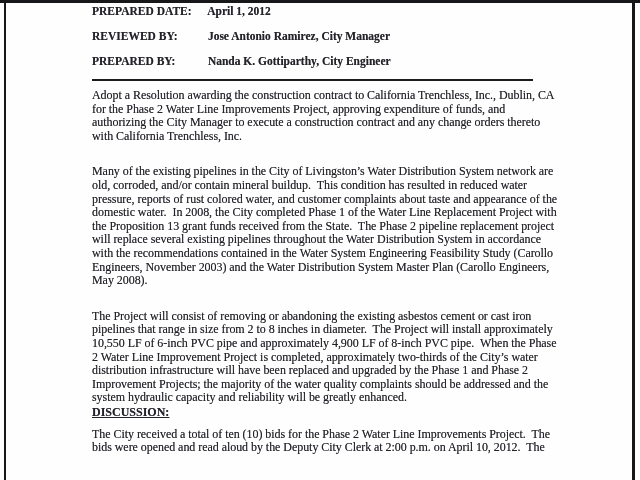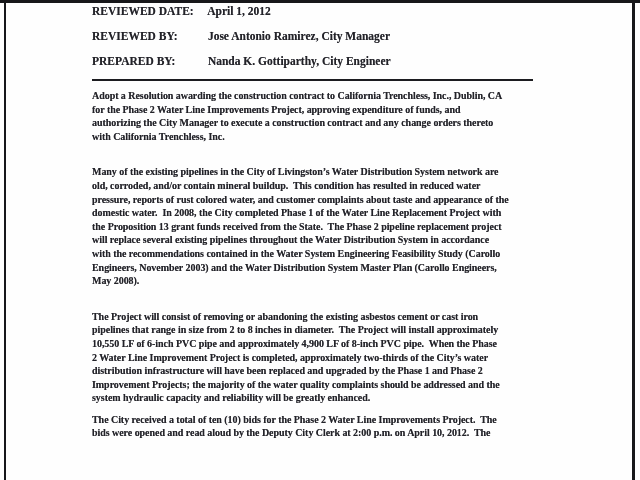--- a/index.html
+++ b/index.html
@@ -63,43 +63,42 @@
     font-size: 12px;
     font-weight: bold;
     line-height: 15px;
     text-decoration: underline;
     margin: 0;
   }
   .heading.mt-recommendation { margin-top: 23px; }
   .heading.mt-background    { margin-top: 15px; }
   .heading.mt-discussion    { margin-top: 0px;  }
   .para {
-    font-size: 10px;
+    font-size: 12px;
     line-height: 13.6px;
     letter-spacing: -0.05px;
     margin: 8px 0 0 0;
     white-space: pre-wrap;
-    font-weight: bold;
   }
   .para.tight { margin-top: 22px; }
   .para.first-bg { margin-top: 22px; }
 </style>
 </head>
 <body>
 
 <div class="page">
   <div class="border-top"></div>
   <div class="border-left"></div>
   <div class="border-right"></div>
 
   <div class="content">
 
     <div class="meta">
       <div class="meta-row">
-        <span class="meta-label">REVIEWED DATE:</span>
+        <span class="meta-label">PREPARED DATE:</span>
         <span class="meta-value">April 1, 2012</span>
       </div>
       <div class="meta-row">
         <span class="meta-label">REVIEWED BY:</span>
         <span class="meta-value">Jose Antonio Ramirez, City Manager</span>
       </div>
       <div class="meta-row">
         <span class="meta-label">PREPARED BY:</span>
         <span class="meta-value">Nanda K. Gottiparthy, City Engineer</span>
       </div>
@@ -127,18 +126,19 @@
       <p class="para tight">The Project will consist of removing or abandoning the existing asbestos cement or cast iron
 pipelines that range in size from 2 to 8 inches in diameter.  The Project will install approximately
 10,550 LF of 6-inch PVC pipe and approximately 4,900 LF of 8-inch PVC pipe.  When the Phase
 2 Water Line Improvement Project is completed, approximately two-thirds of the City’s water
 distribution infrastructure will have been replaced and upgraded by the Phase 1 and Phase 2
 Improvement Projects; the majority of the water quality complaints should be addressed and the
 system hydraulic capacity and reliability will be greatly enhanced.</p>
     </div>
 
     <div class="section">
+      <h2 class="heading mt-discussion">DISCUSSION:</h2>
       <p class="para">The City received a total of ten (10) bids for the Phase 2 Water Line Improvements Project.  The
 bids were opened and read aloud by the Deputy City Clerk at 2:00 p.m. on April 10, 2012.  The</p>
     </div>
 
   </div>
 </div>
 
 </body></html>

